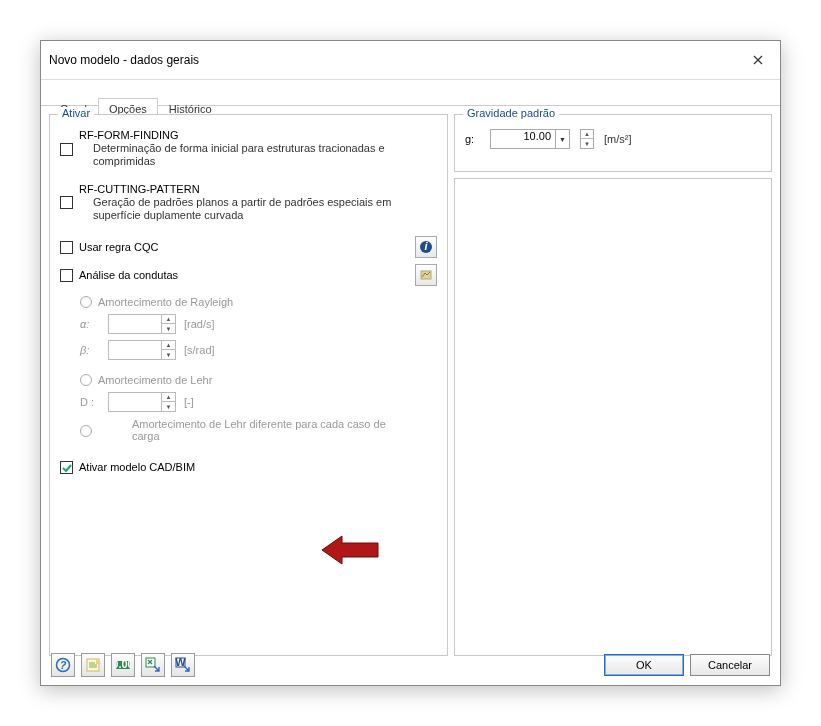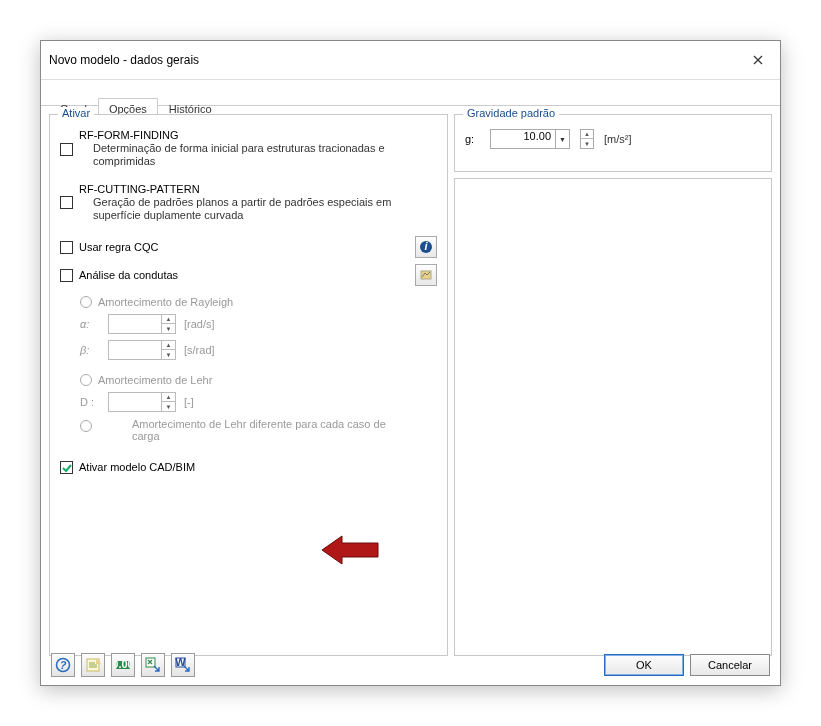--- a/index.html
+++ b/index.html
@@ -182,21 +182,21 @@
             <span class="param-label" style="font-style:normal;">D :</span>
             <div class="spinner">
               <input type="text" value="" style="">
               <div class="spinner-btns">
                   <div>▲</div>
                   <div>▼</div>
                 </div>
             </div>
             <span class="unit">[-]</span>
           </div>
-          <div class="radio-row" style="align-items:flex-start; margin-bottom:18px;gap:40px;">
+          <div class="radio-row" style="align-items:center; margin-bottom:18px;gap:40px;">
             <div class="radio" style="margin-top:2px;"></div>
             <span style="max-width:260px;">Amortecimento de Lehr diferente para cada caso de carga</span>
           </div>
         </div>
 
         <div class="inline-row" style="position:relative;">
           <div class="checkbox checked">
               <svg viewBox="0 0 10 10">
                 <path d="M1 5 L4 8 L9 2" stroke="#1a6" stroke-width="2" fill="none"></path>
               </svg>

